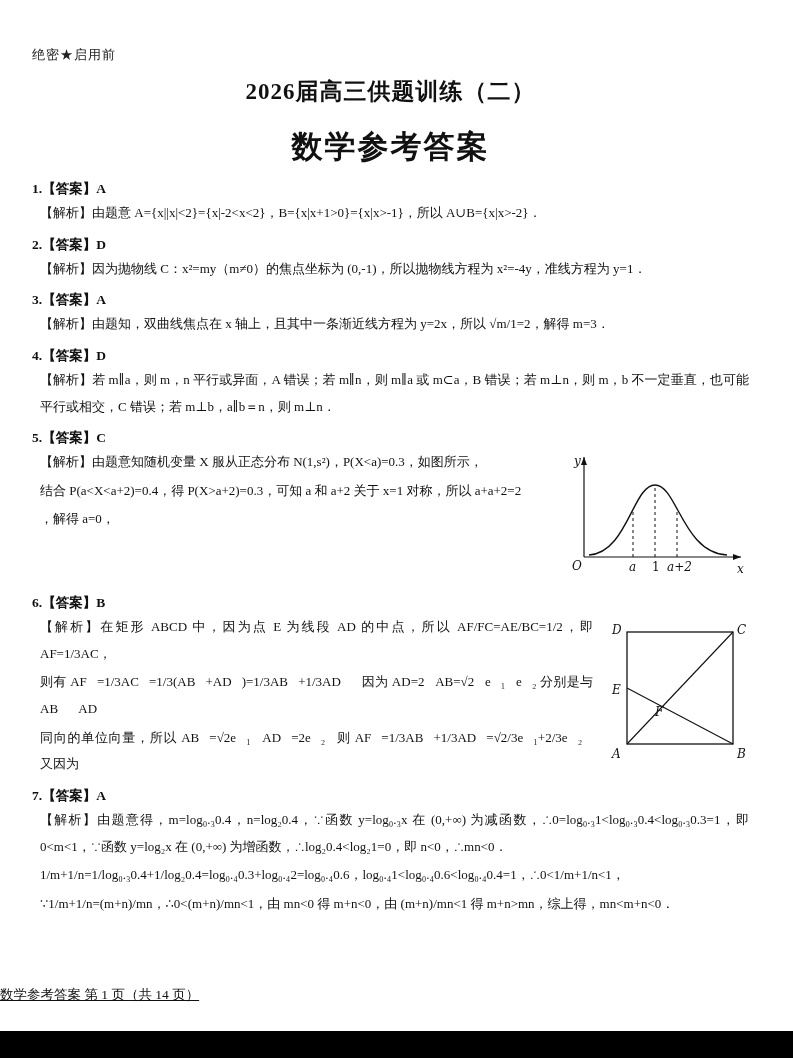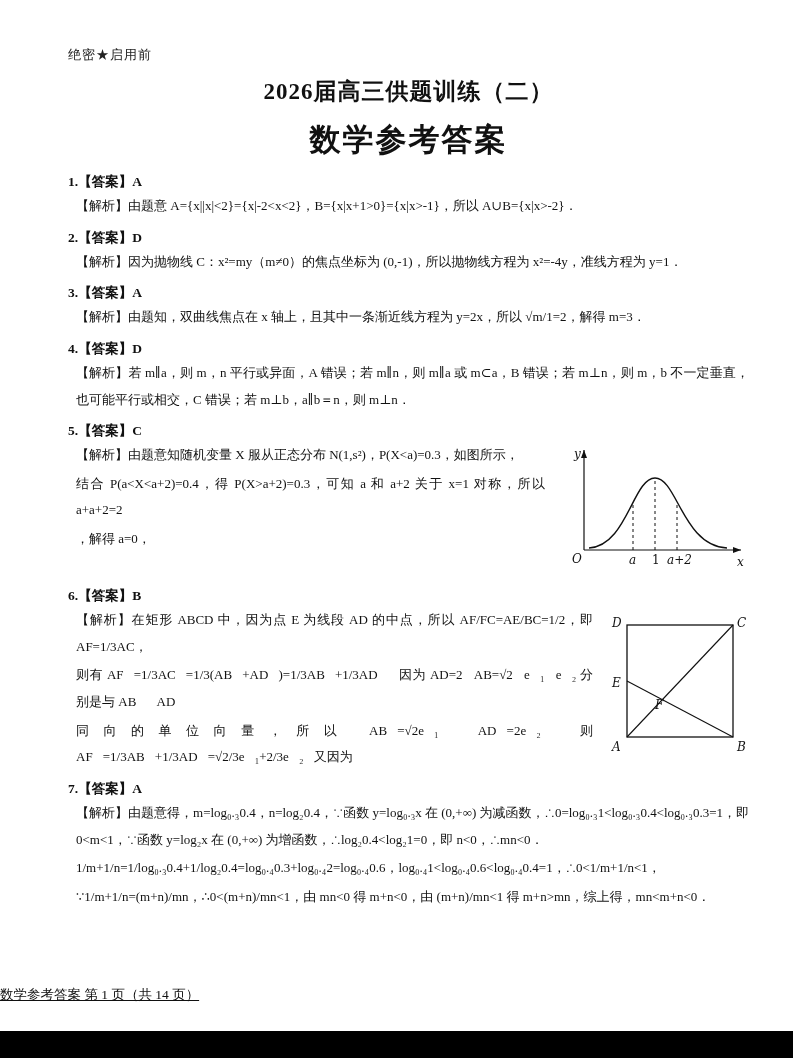--- a/index.html
+++ b/index.html
@@ -1,24 +1,24 @@
 <!DOCTYPE html>
 <html><head>
 <meta charset="utf-8">
 <style>
   html,body{margin:0;padding:0;}
   body{
     width:793px;height:1058px;position:relative;overflow:hidden;
     background:#ffffff;color:#111;
     font-family:"Liberation Serif","DejaVu Serif",serif;
   }
-  .content{padding:46px 44px 0 68px;}
+  .content{padding:46px 44px 0 32px;}
   .security{font-size:13px;letter-spacing:1px;color:#222;}
   .title{text-align:center;font-size:23px;font-weight:700;margin-top:12px;letter-spacing:1px;}
-  .subtitle{text-align:center;font-size:31px;font-weight:700;margin-top:12px;margin-bottom:12px;letter-spacing:2px;}
+  .subtitle{text-align:center;font-size:31px;font-weight:700;margin-top:19px;margin-bottom:12px;letter-spacing:2px;}
   .question{margin-top:4px;}
   .question::after{content:"";display:block;clear:both;}
   .answer{font-size:13.5px;margin:9px 0 0 0;font-weight:bold;}
   .analysis{font-size:13px;line-height:2.05;margin:2px 0 0 8px;text-align:justify;}
   .fig-right{float:right;margin:2px 0 4px 14px;}
   svg text{font-family:"DejaVu Serif","Liberation Serif",serif;font-size:12px;font-style:italic;fill:#111;}
   svg .upright{font-style:normal;}
   .footer{position:absolute;left:0;right:0;bottom:54px;text-align:left;font-size:13.5px;text-decoration:underline;}
   .bottom-bar{position:absolute;left:0;right:0;bottom:0;height:27px;background:#000;}
 </style>

